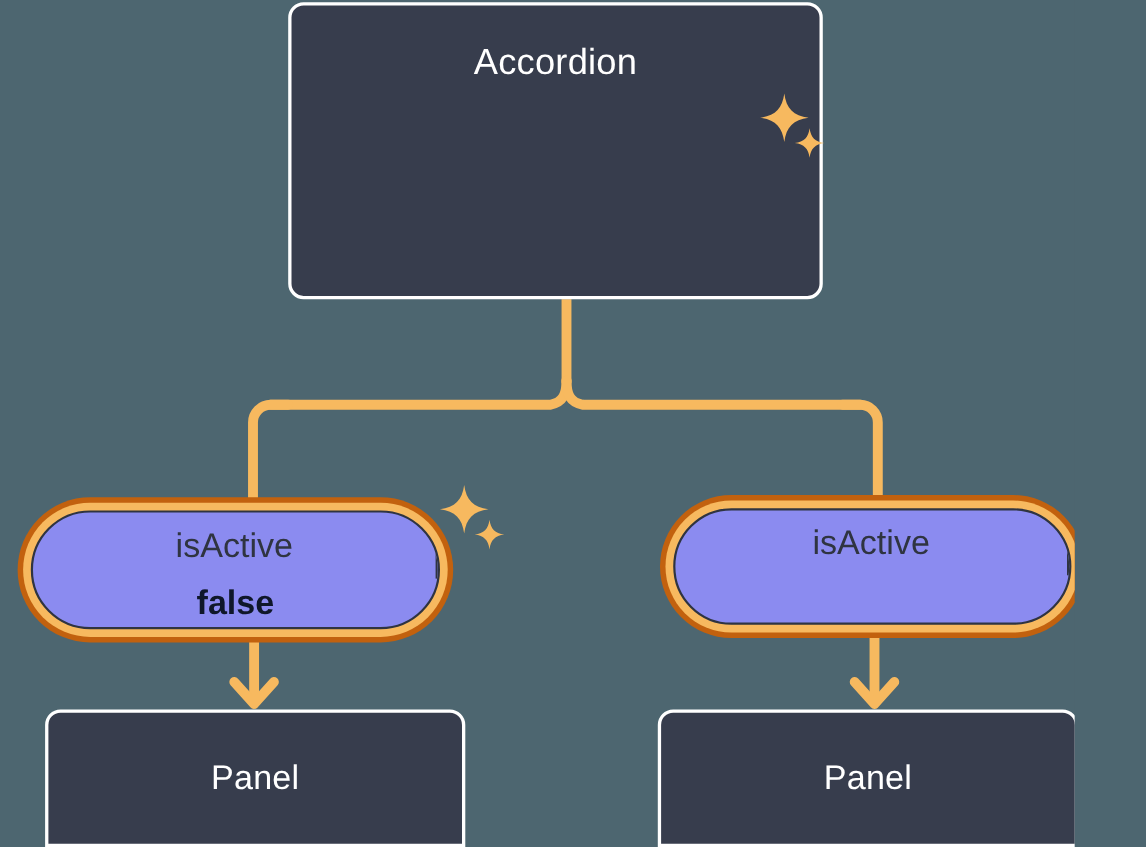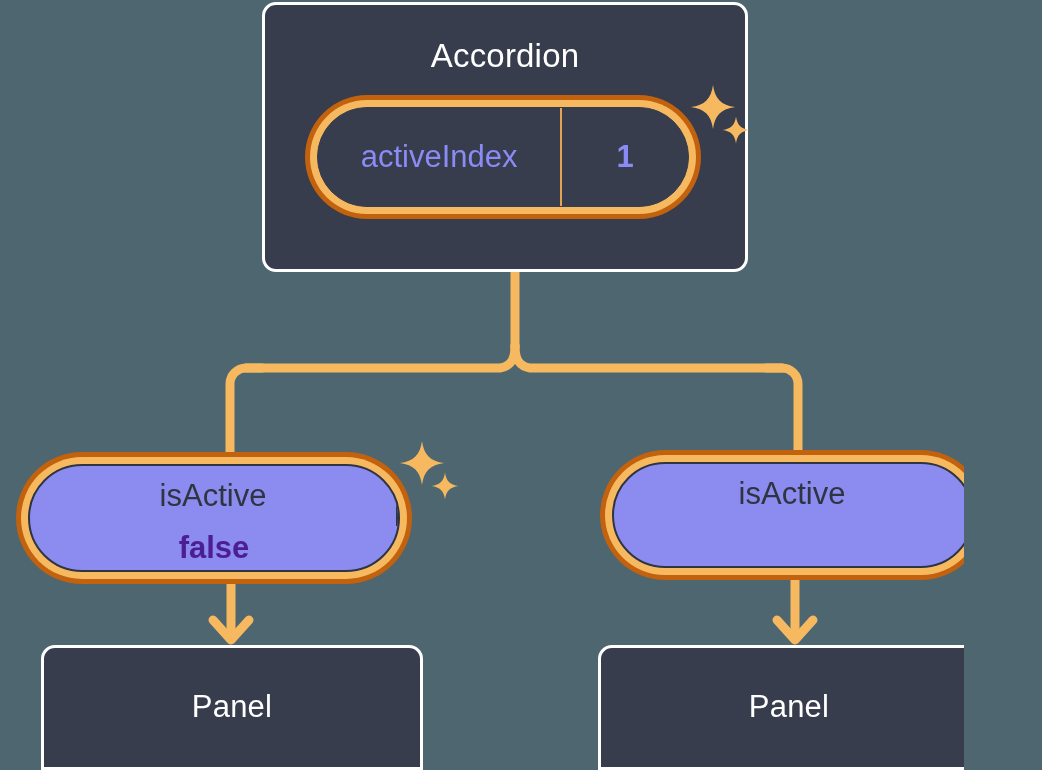--- a/index.html
+++ b/index.html
@@ -7,20 +7,21 @@
     padding: 0;
     background: #4d6670;
   }
   #stage {
     position: relative;
     width: 964px;
     height: 770px;
     background: #4d6670;
     overflow: hidden;
     font-family: "Liberation Sans", sans-serif;
+    padding-left: 13px;
   }
   #wires {
     position: absolute;
     left: 0; top: 0;
     width: 1042px;
     height: 770px;
     pointer-events: none;
   }
 
   
@@ -108,21 +109,21 @@
     flex-direction: column;
   }
   .pill-purple .pill-key {
     flex: 0 0 58%;
     color: #2f3441;
     font-size: 31px;
     border-right: 2px solid #2f3441;
   }
   .pill-purple .pill-val {
     flex: 1 1 auto;
-    color: #4c1d95;
+    color: #0f172a;
     font-size: 31px;
     font-weight: 700;
   }
   #pill-isactive-left  { left: 16px;  top: 452px; width: 396px; height: 132px; }
   #pill-isactive-right { left: 600px; top: 450px; width: 386px; height: 130px; }
 
   
   .sparkle-group { position: absolute; z-index: 6; }
   .sparkle { position: absolute; }
 </style>
@@ -146,28 +147,20 @@
     <path d="M213,620 L231,640 L249,620" stroke="#f7b95f" stroke-width="9" stroke-linecap="round" stroke-linejoin="round" fill="none"></path>
 
     <path d="M795,578 L795,641" stroke="#f7b95f" stroke-width="9" stroke-linecap="butt"></path>
     <path d="M777,620 L795,640 L813,620" stroke="#f7b95f" stroke-width="9" stroke-linecap="round" stroke-linejoin="round" fill="none"></path>
   </svg>
 
   <div class="comp-box" id="accordion-box">
     <div class="comp-title" id="accordion-title">Accordion</div>
   </div>
 
-  <div class="pill" id="pill-activeindex">
-    <div class="pill-mid">
-      <div class="pill-inner">
-        <div class="pill-key">activeIndex</div>
-        <div class="pill-val">1</div>
-      </div>
-    </div>
-  </div>
 
   <div class="sparkle-group" style="left:690px; top:84px; width:70px; height:70px;">
     <svg class="sparkle" style="left:0px; top:0px;" width="46" height="46" viewBox="0 0 100 100">
       <path d="M50 2 C54 32 68 46 98 50 C68 54 54 68 50 98 C46 68 32 54 2 50 C32 46 46 32 50 2 Z" fill="#f7b95f"></path>
     </svg>
     <svg class="sparkle" style="left:32px; top:32px;" width="28" height="28" viewBox="0 0 100 100">
       <path d="M50 2 C54 32 68 46 98 50 C68 54 54 68 50 98 C46 68 32 54 2 50 C32 46 46 32 50 2 Z" fill="#f7b95f"></path>
     </svg>
   </div>
 

